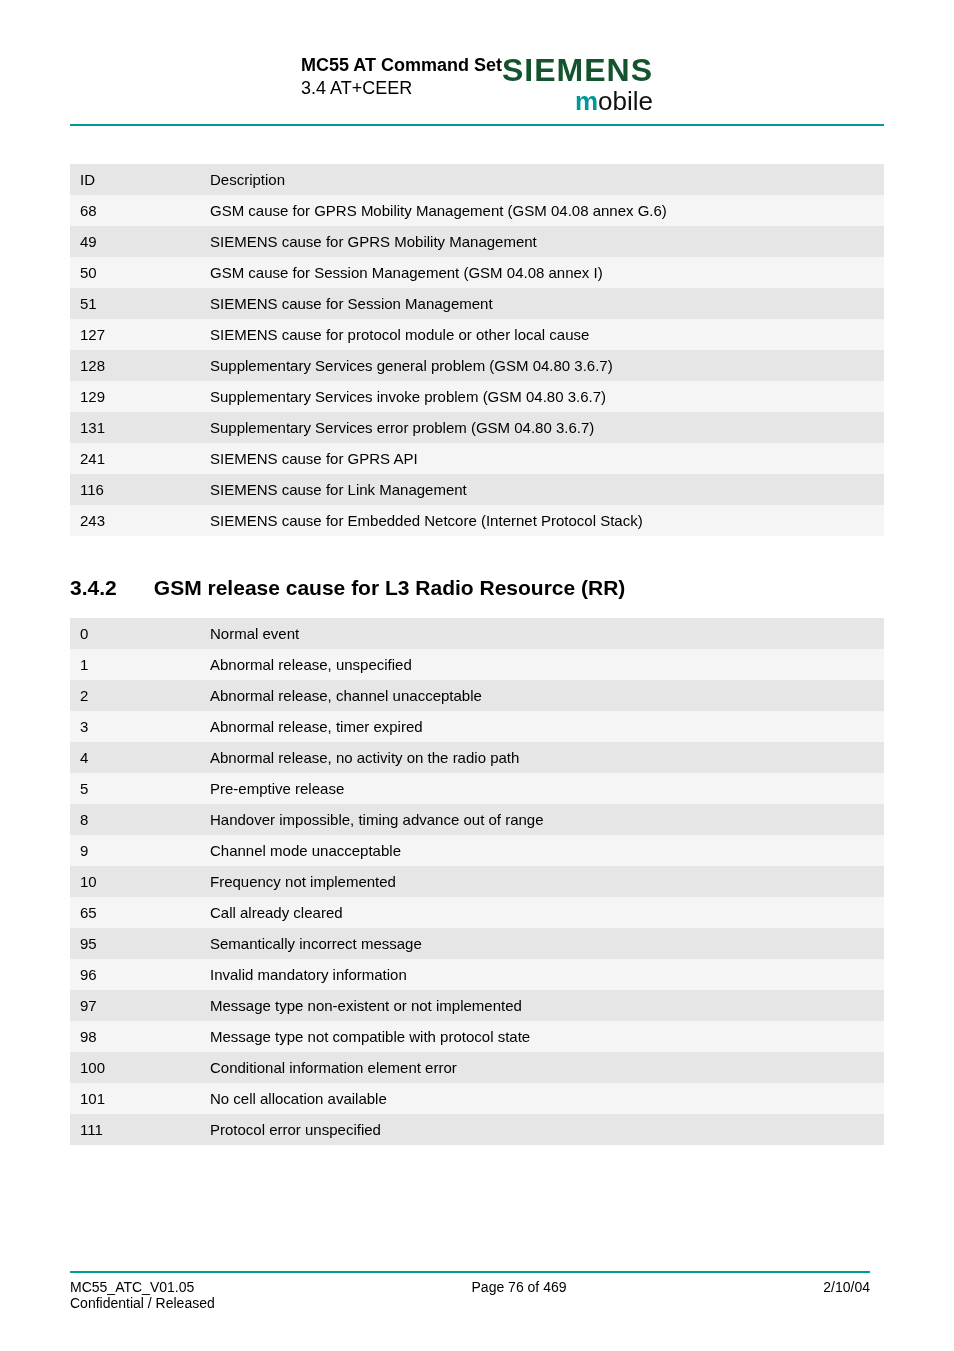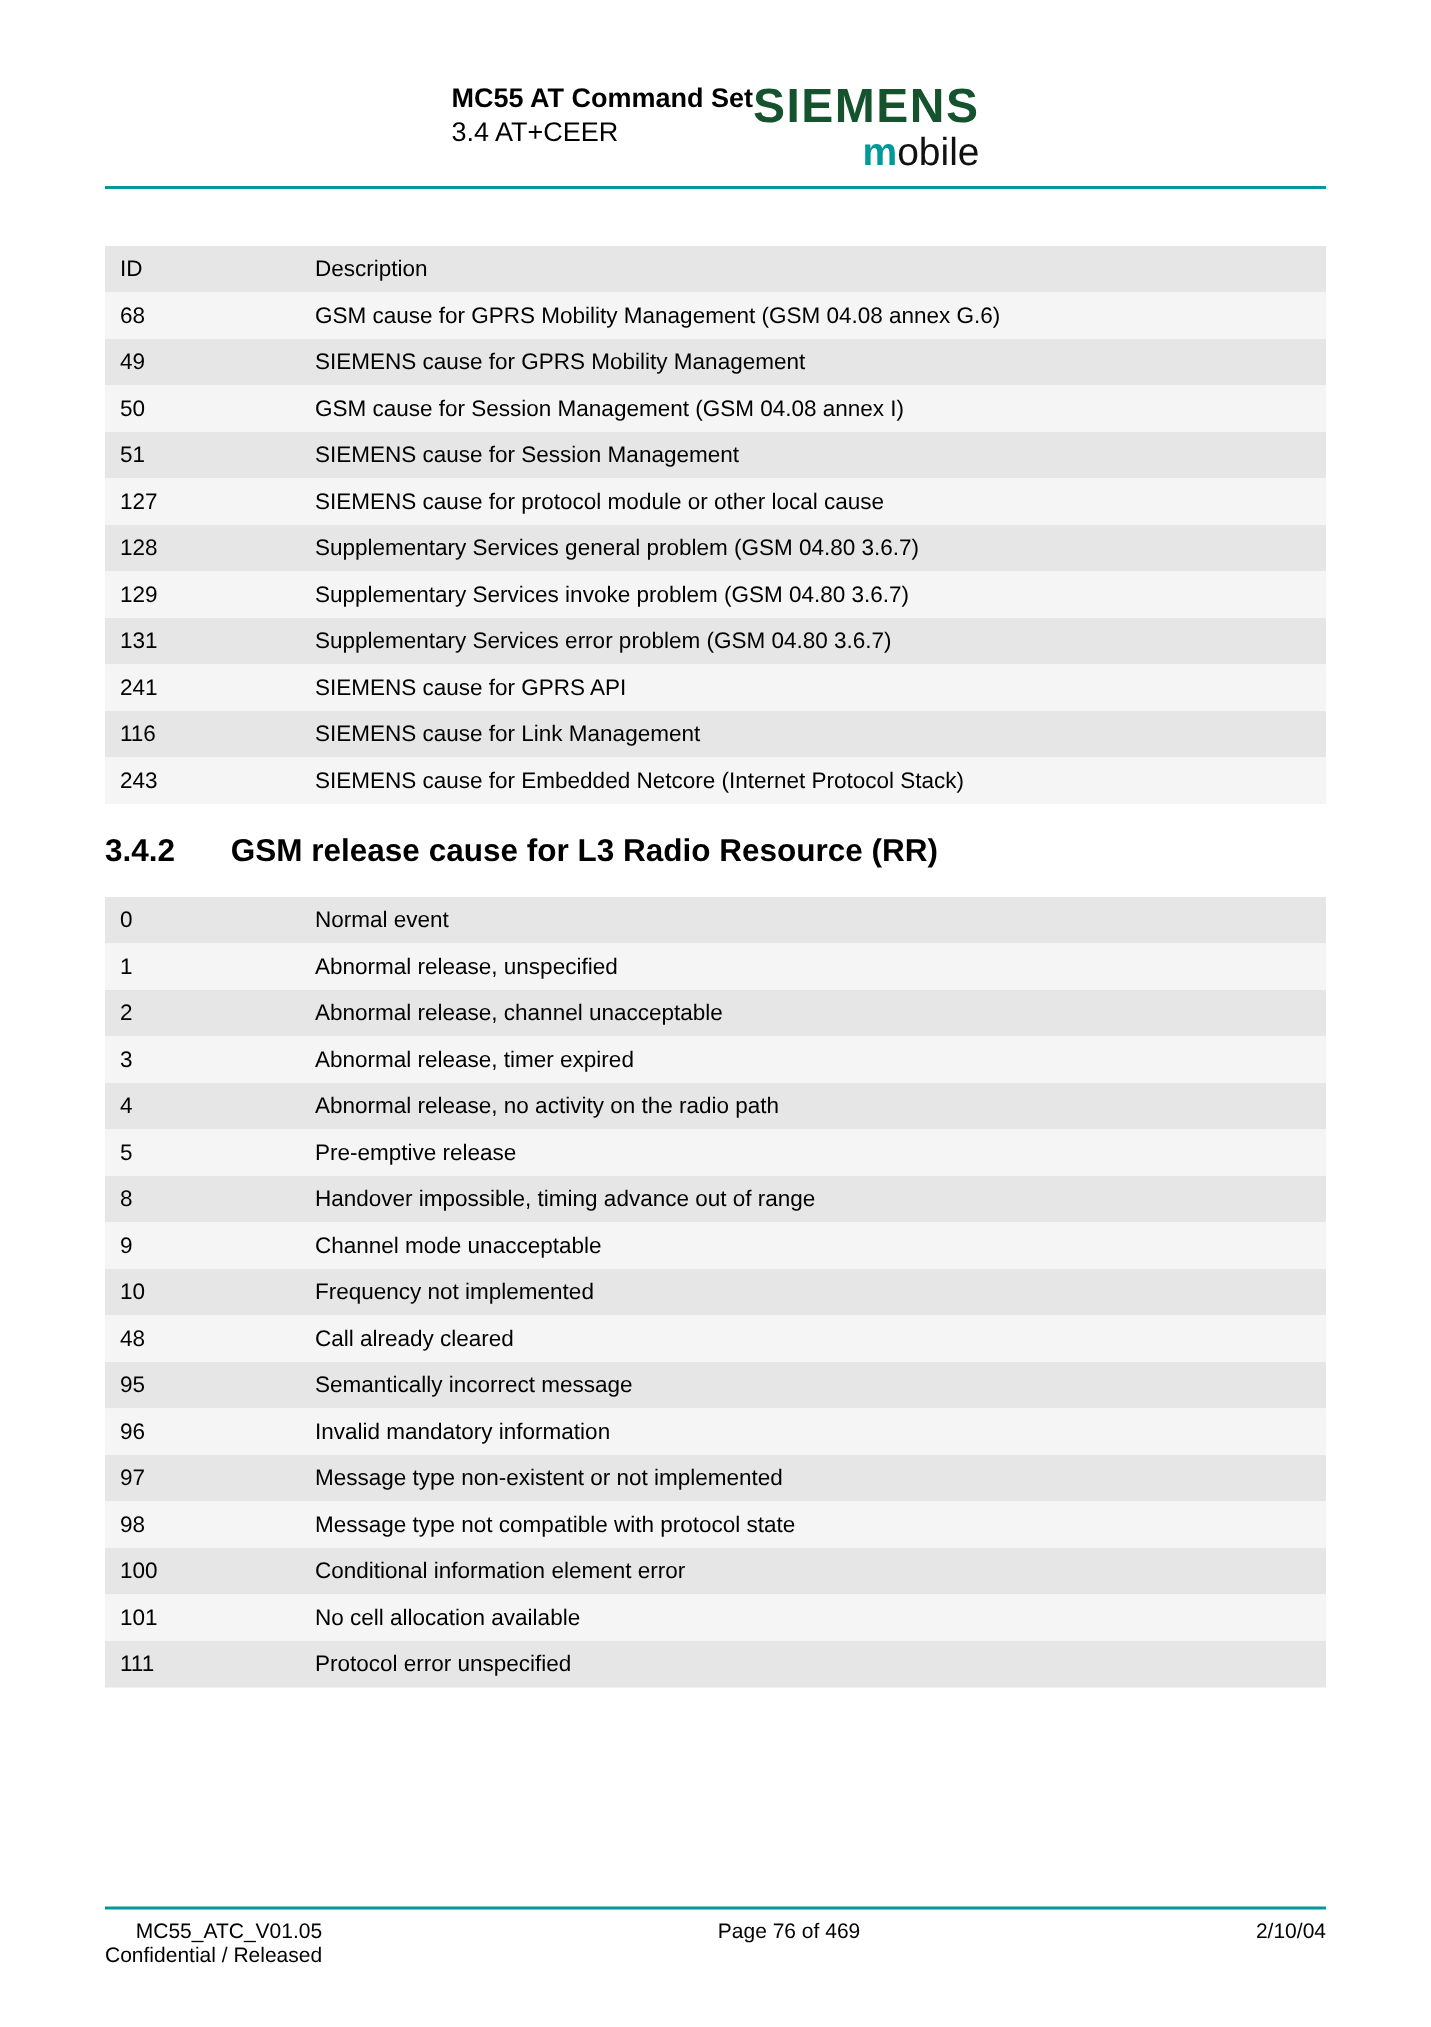--- a/index.html
+++ b/index.html
@@ -17,25 +17,25 @@
   .rule { border: none; border-top: 2px solid #009999; margin-top: 10px; }
 
   .tables-wrap { margin-top: 38px; }
 
   table { width: 100%; border-collapse: collapse; font-size: 15px; }
   table td { padding: 7px 10px 7px 10px; vertical-align: middle; }
   table tr:nth-child(odd) td { background: #e6e6e6; }
   table tr:nth-child(even) td { background: #f5f5f5; }
   .col-id { width: 130px; }
 
-  .section-head { margin-top: 20px; margin-bottom: 18px; }
+  .section-head { margin-top: 40px; margin-bottom: 18px; }
   .section-head h2 { font-size: 21px; font-weight: 700; }
   .section-head .num { display: inline-block; width: 78px; }
 
-  .footer { position: absolute; left: 70px; right: 70px; bottom: 40px; text-align: right; }
+  .footer { position: absolute; left: 70px; right: 84px; bottom: 40px; }
   .footer-rule { border: none; border-top: 2px solid #009999; margin-bottom: 6px; }
   .footer-row { display: flex; justify-content: space-between; font-size: 14px; }
 </style>
 </head>
 <body>
 
 <div class="page">
 
   <div class="header">
     <div class="header-left">
@@ -145,21 +145,21 @@
           </tr>
       <tr>
             <td class="col-id">9</td>
             <td>Channel mode unacceptable</td>
           </tr>
       <tr>
             <td class="col-id">10</td>
             <td>Frequency not implemented</td>
           </tr>
       <tr>
-            <td class="col-id">48</td>
+            <td class="col-id">65</td>
             <td>Call already cleared</td>
           </tr>
       <tr>
             <td class="col-id">95</td>
             <td>Semantically incorrect message</td>
           </tr>
       <tr>
             <td class="col-id">96</td>
             <td>Invalid mandatory information</td>
           </tr>

